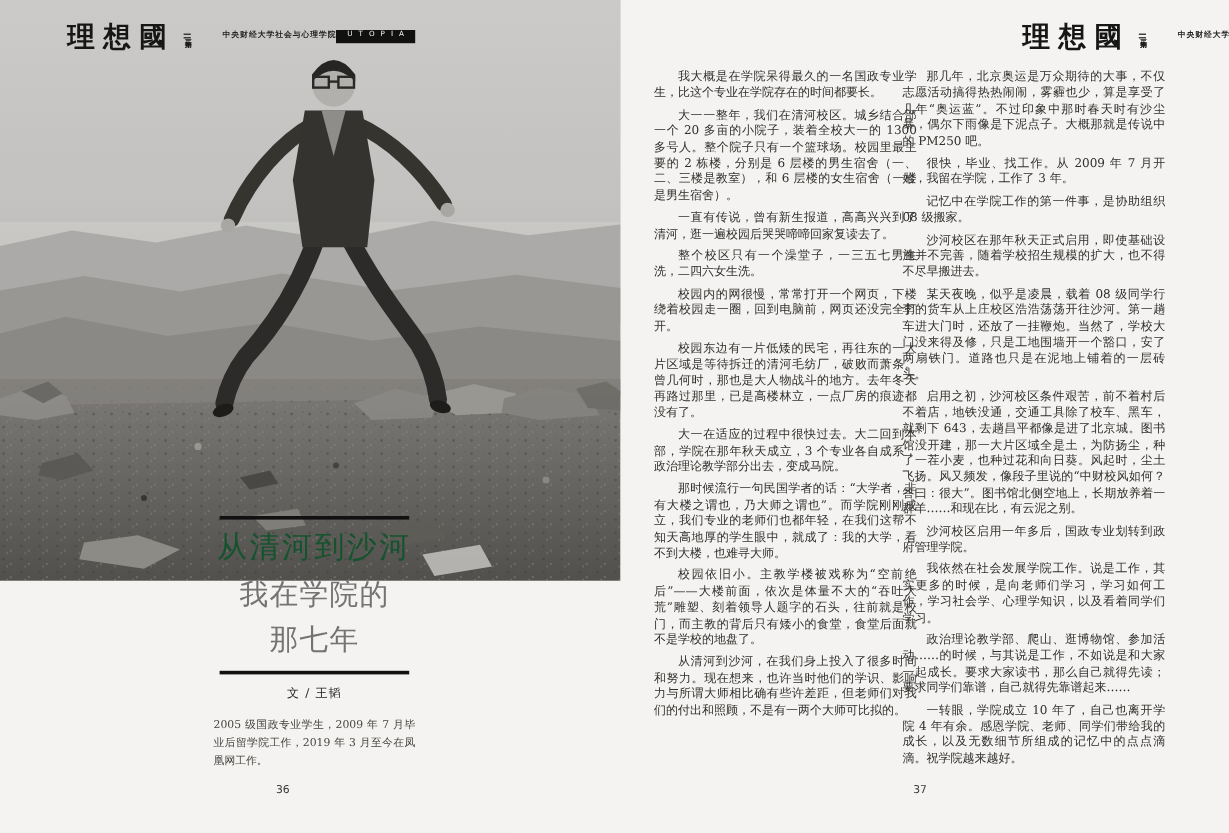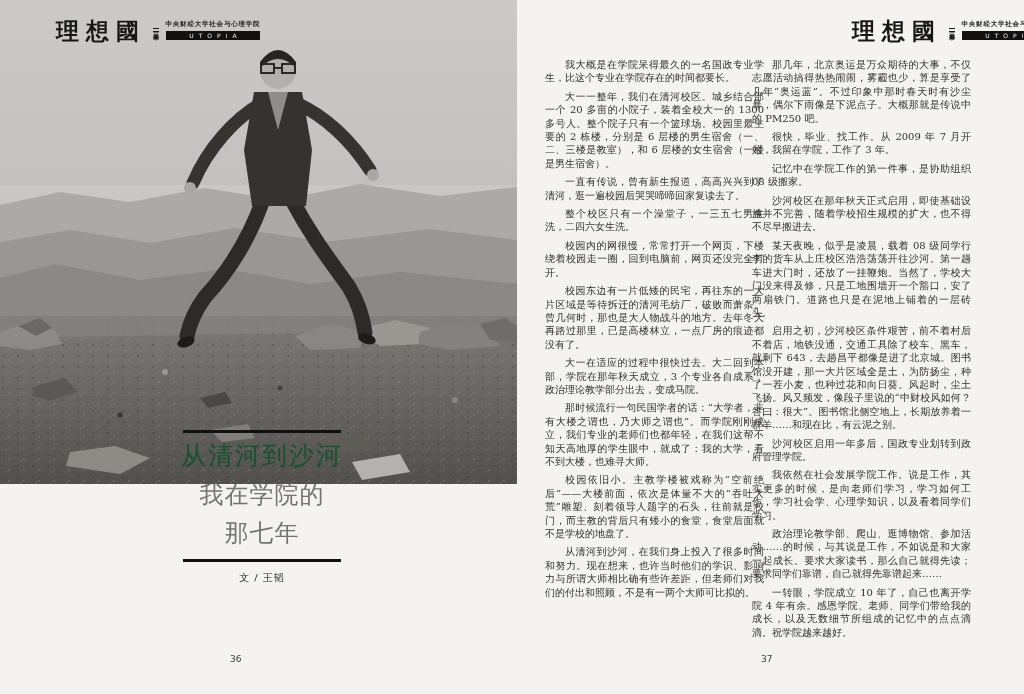--- a/index.html
+++ b/index.html
@@ -9,21 +9,21 @@
   
   .photo{position:absolute;left:0;top:0;width:517px;height:484px;overflow:hidden;background:#bdbcba;}
   .photo svg{display:block;}
 
   
   .masthead{position:absolute;display:flex;align-items:center;gap:7px;height:34px;}
   .masthead.left{left:56px;top:13px;}
   .masthead.right{left:852px;top:13px;}
   .mh-title{font-size:23px;font-weight:bold;letter-spacing:7px;color:#161614;line-height:1;white-space:nowrap;}
   .mh-issue{writing-mode:vertical-rl;text-orientation:upright;font-size:5.5px;font-weight:bold;color:#1a1a18;letter-spacing:0;line-height:1;border-top:1.5px solid #1a1a18;border-bottom:1.5px solid #1a1a18;padding:1px 0;}
-  .mh-col{display:flex;flex-direction:column;justify-content:center;}
+  .mh-col{display:flex;flex-direction:row;justify-content:center;margin-left:20px;}
   .mh-inst{font-size:6.5px;font-weight:bold;color:#222220;letter-spacing:0.8px;white-space:nowrap;margin-bottom:2px;}
   .mh-utopia{display:block;background:#111110;color:#f5f5f3;font-size:6px;letter-spacing:5px;text-align:center;padding:1.5px 4px 1.5px 9px;line-height:1;font-family:"DejaVu Sans",sans-serif;}
 
   
   .title-block{position:absolute;left:148px;top:430px;width:228px;text-align:center;z-index:5;}
   .rule{display:block;width:158px;height:3px;background:#111;margin:0 auto;}
   .t-line1{display:block;font-size:25px;letter-spacing:2px;color:#14532d;font-weight:500;margin:7px 0 0;line-height:1.3;white-space:nowrap;}
   .t-line2,.t-line3{display:block;font-size:24px;letter-spacing:1px;color:#737373;font-weight:400;margin-top:7px;line-height:1.3;white-space:nowrap;}
   .rule.bottom{margin-top:10px;}
   .byline{display:block;font-size:10px;color:#222;margin-top:9px;letter-spacing:1px;}
@@ -136,20 +136,21 @@
     </span>
   </div>
 
   <div class="title-block">
     <span class="rule top"></span>
     <span class="t-line1">从清河到沙河</span>
     <span class="t-line2">我在学院的</span>
     <span class="t-line3">那七年</span>
     <span class="rule bottom"></span>
     <span class="byline">文 / 王韬</span>
+    <span class="bio">2005 级国政专业学生，2009 年 7 月毕业后留学院工作，2019 年 3 月至今在凤凰网工作。</span>
   </div>
 
   <div class="col col1">
     <p>我大概是在学院呆得最久的一名国政专业学生，比这个专业在学院存在的时间都要长。</p>
     <p>大一一整年，我们在清河校区。城乡结合部一个 20 多亩的小院子，装着全校大一的 1300 多号人。整个院子只有一个篮球场。校园里最主要的 2 栋楼，分别是 6 层楼的男生宿舍（一、二、三楼是教室），和 6 层楼的女生宿舍（一楼是男生宿舍）。</p>
     <p>一直有传说，曾有新生报道，高高兴兴到了清河，逛一遍校园后哭哭啼啼回家复读去了。</p>
     <p>整个校区只有一个澡堂子，一三五七男生洗，二四六女生洗。</p>
     <p>校园内的网很慢，常常打开一个网页，下楼绕着校园走一圈，回到电脑前，网页还没完全打开。</p>
     <p>校园东边有一片低矮的民宅，再往东的一大片区域是等待拆迁的清河毛纺厂，破败而萧条。曾几何时，那也是大人物战斗的地方。去年冬天再路过那里，已是高楼林立，一点厂房的痕迹都没有了。</p>
     <p>大一在适应的过程中很快过去。大二回到本部，学院在那年秋天成立，3 个专业各自成系，政治理论教学部分出去，变成马院。</p>

